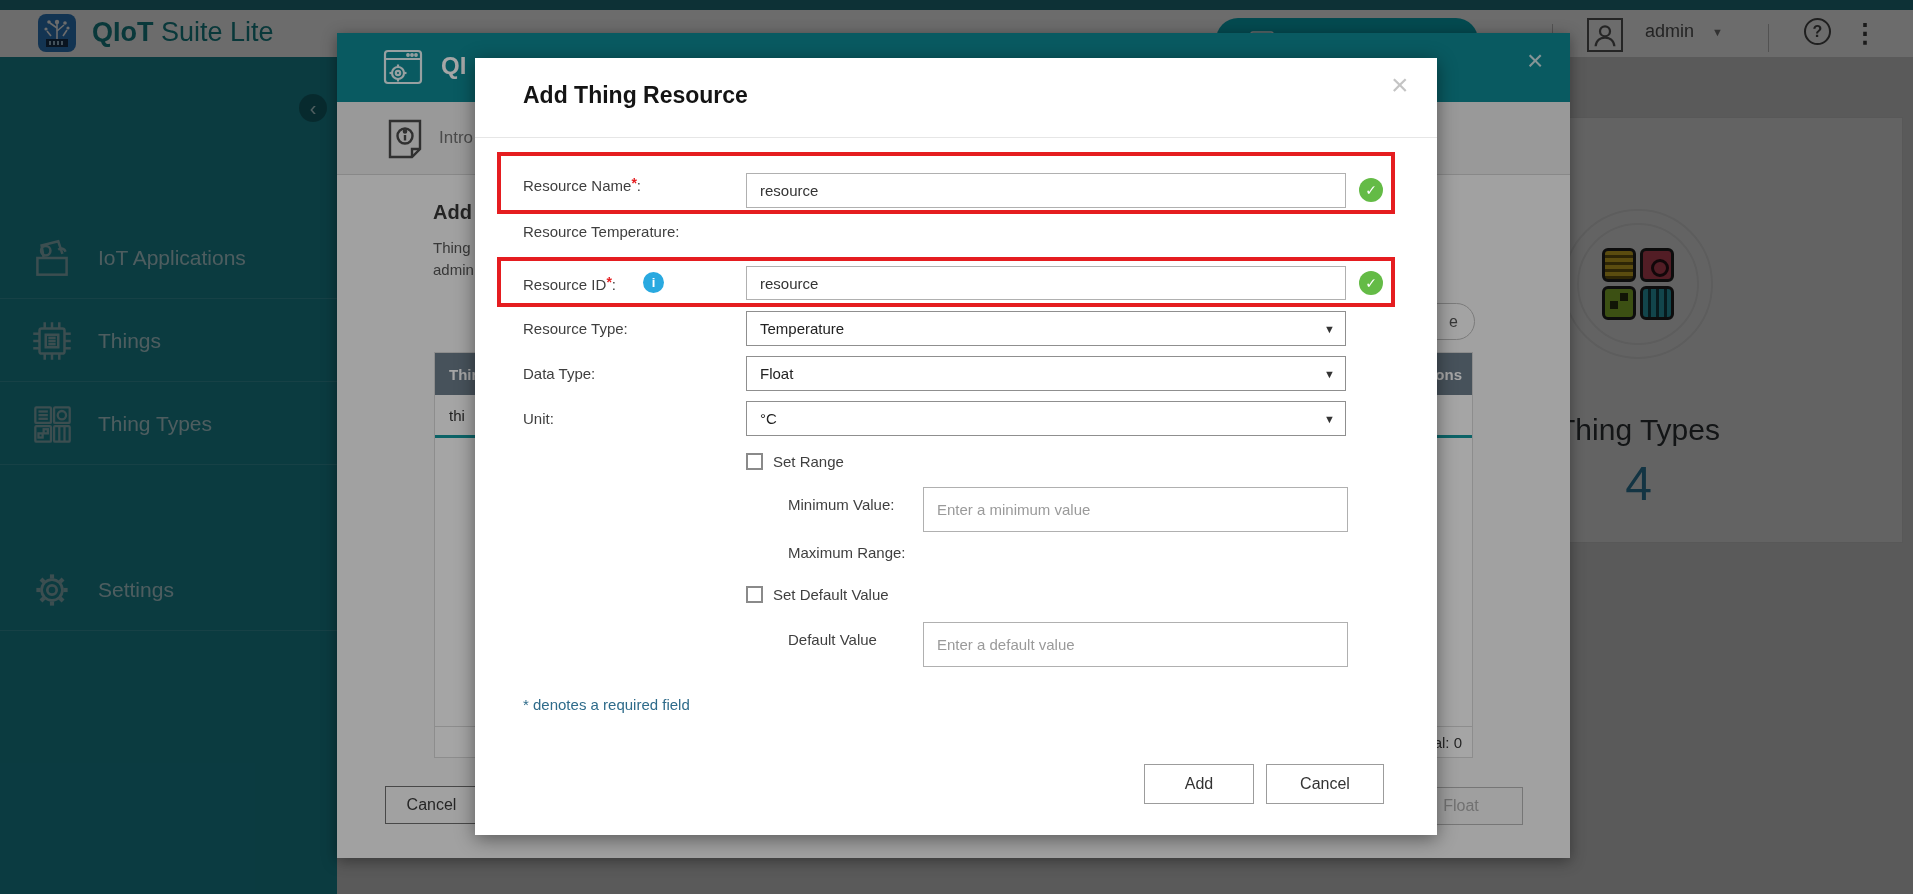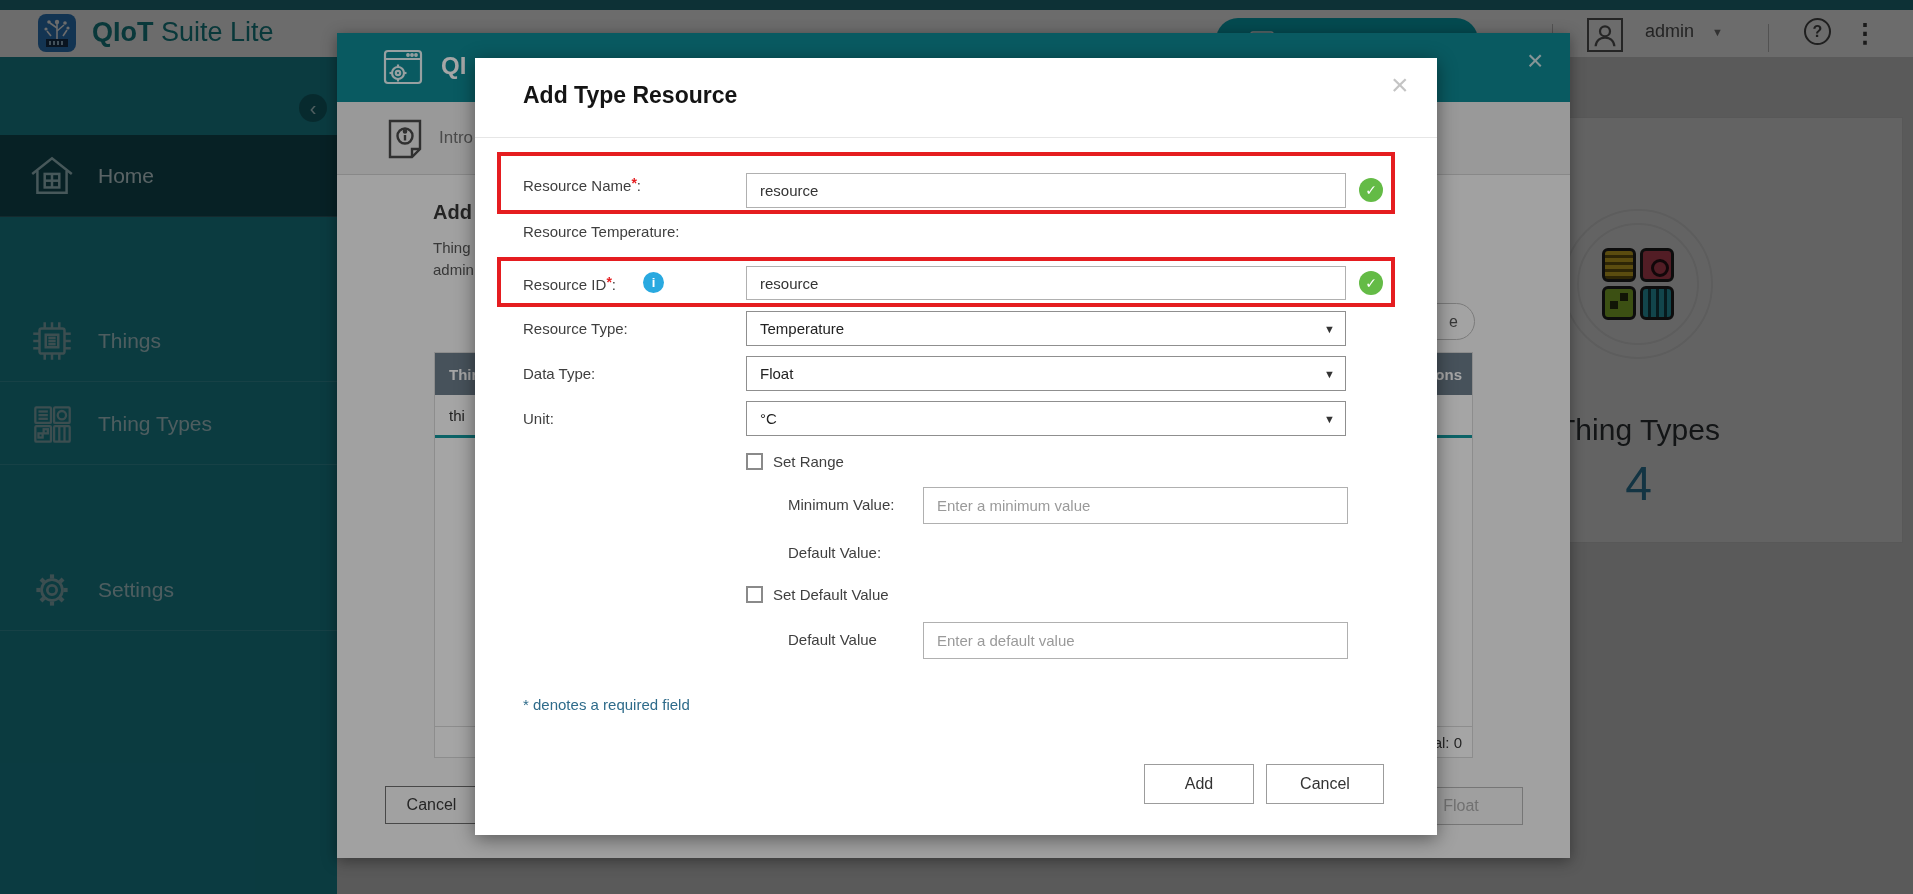--- a/index.html
+++ b/index.html
@@ -84,21 +84,21 @@
   #dlg-title { left:48px; top:24px; font-size:23px; font-weight:700; color:#141414; }
   #dlg-close { left:916px; top:10px; font-size:30px; color:#c4c4c4; background:none; border:none; }
   #dlg-divider { left:0; top:79px; width:962px; height:1px; background:#e6e6e6; }
   .redbox { border:4px solid #e51d20; }
   #redbox-name { left:22px; top:94px; width:898px; height:62px; }
   #redbox-id { left:22px; top:199px; width:898px; height:50px; }
   .lbl { font-size:15px; color:#3f3f3f; white-space:nowrap; }
   .req { color:#e51d20; font-weight:700; font-size:14px; vertical-align:3px; }
   .inp { height:34px; border:1px solid #b0b0b0; background:#fff; font-family:inherit; font-size:15px; color:#333; padding:0 13px; width:600px; }
   .inp::placeholder { color:#9a9a9a; }
-  .inp-s { width:425px; height:37px; }
+  .inp-s { width:425px; height:45px; }
   .sel { width:600px; height:35px; border:1px solid #8f8f8f; background:#fff; display:flex; align-items:center; justify-content:space-between; padding:0 10px 0 13px; font-size:15px; color:#222; }
   .sel .caret { font-size:11px; color:#333; }
   .badge { width:24px; height:24px; border-radius:50%; color:#fff; display:flex; align-items:center; justify-content:center; }
   .check { background:#64bb46; font-size:14px; font-weight:700; }
   .info { width:21px; height:21px; background:#29a9e0; font-size:13px; font-weight:700; }
   .cb { width:17px; height:17px; border:2px solid #8a8a8a; background:#fff; }
   #dlg-note { left:48px; top:638px; font-size:15px; color:#2e6b8a; }
   .dlg-btn { height:40px; border:1px solid #9c9c9c; background:#fff; font-size:16px; color:#333; font-family:inherit; }
   #dlg-add { left:669px; top:706px; width:110px; }
   #dlg-cancel { left:791px; top:706px; width:118px; }
@@ -161,33 +161,32 @@
   <div class="abs" id="admin-label">admin</div>
   <div class="abs" id="admin-caret">▼</div>
   <div class="abs hdr-divider" style="left:1768px"></div>
   <button class="abs" id="help-btn">?</button>
   <button class="abs" id="kebab-btn">⋮</button>
 </div>
 
 <div class="abs" id="sidebar">
   <button class="abs" id="collapse-btn">‹</button>
 
-  <div class="side-item active" style="top:78px">
+
+  <div class="side-item" style="top:160px">
     <span class="side-icon">
       <svg viewBox="0 0 48 48" fill="none" stroke="currentColor" stroke-width="2.4">
-          <path d="M5 22 L24 7 L43 22"></path>
-          <path d="M10 19 V40 H38 V19"></path>
-          <rect x="17" y="22" width="14" height="13"></rect>
-          <line x1="24" y1="22" x2="24" y2="35"></line>
-          <line x1="17" y1="28.5" x2="31" y2="28.5"></line>
-        </svg>
-    </span>
-    <span class="side-label">Home</span>
-  </div>
-
+          <rect x="10" y="24" width="28" height="16"></rect>
+          <path d="M16 24 L14 12 L30 8 L34 20"></path>
+          <circle cx="18" cy="17" r="4.5"></circle>
+          <path d="M30 16 c3-2 6-1 7 2"></path>
+        </svg>
+    </span>
+    <span class="side-label">IoT Applications</span>
+  </div>
 
   <div class="side-item" style="top:243px">
     <span class="side-icon">
       <svg viewBox="0 0 48 48" fill="none" stroke="currentColor" stroke-width="2.4">
           <rect x="12" y="12" width="24" height="24" rx="2"></rect>
           <rect x="18" y="18" width="12" height="12"></rect>
           <line x1="17" y1="12" x2="17" y2="6"></line>
           <line x1="24" y1="12" x2="24" y2="6"></line>
           <line x1="31" y1="12" x2="31" y2="6"></line>
           <line x1="17" y1="36" x2="17" y2="42"></line>
@@ -316,21 +315,21 @@
     <div id="wiz-tfoot">al: 0</div>
   </div>
 
   <button class="abs" id="wiz-cancel">Cancel</button>
   <button class="abs" id="wiz-next">Float</button>
 </div>
 
 <div class="abs backdrop" id="backdrop2"></div>
 
 <div class="abs" id="dialog">
-  <div class="abs" id="dlg-title">Add Type Resource</div>
+  <div class="abs" id="dlg-title">Add Thing Resource</div>
   <button class="abs" id="dlg-close">×</button>
   <div class="abs" id="dlg-divider"></div>
 
   <div class="abs redbox" id="redbox-name"></div>
   <div class="abs redbox" id="redbox-id"></div>
 
   <div class="abs lbl" style="left:48px; top:117px">
     <span>Resource Name</span><span class="req">*</span><span>:</span>
   </div>
   <input class="abs inp" style="left: 271px; top: 115px; height: 35px;" readonly="" value="resource">
@@ -362,21 +361,21 @@
     <span>°C</span>
     <span class="caret">▼</span>
   </div>
 
   <div class="abs cb" style="left:271px; top:395px"></div>
   <div class="abs lbl" style="left:298px; top:395px">Set Range</div>
 
   <div class="abs lbl" style="left:313px; top:438px">Minimum Value:</div>
   <input class="abs inp inp-s" style="left: 448px; top: 429px;" readonly="" placeholder="Enter a minimum value">
 
-  <div class="abs lbl" style="left:313px; top:486px">Default Value:</div>
+  <div class="abs lbl" style="left:313px; top:486px">Maximum Range:</div>
 
   <div class="abs cb" style="left:271px; top:528px"></div>
   <div class="abs lbl" style="left:298px; top:528px">Set Default Value</div>
 
   <div class="abs lbl" style="left:313px; top:573px">Default Value</div>
   <input class="abs inp inp-s" style="left: 448px; top: 564px;" readonly="" placeholder="Enter a default value">
 
   <div class="abs" id="dlg-note">* denotes a required field</div>
 
   <button class="abs dlg-btn" id="dlg-add">Add</button>

